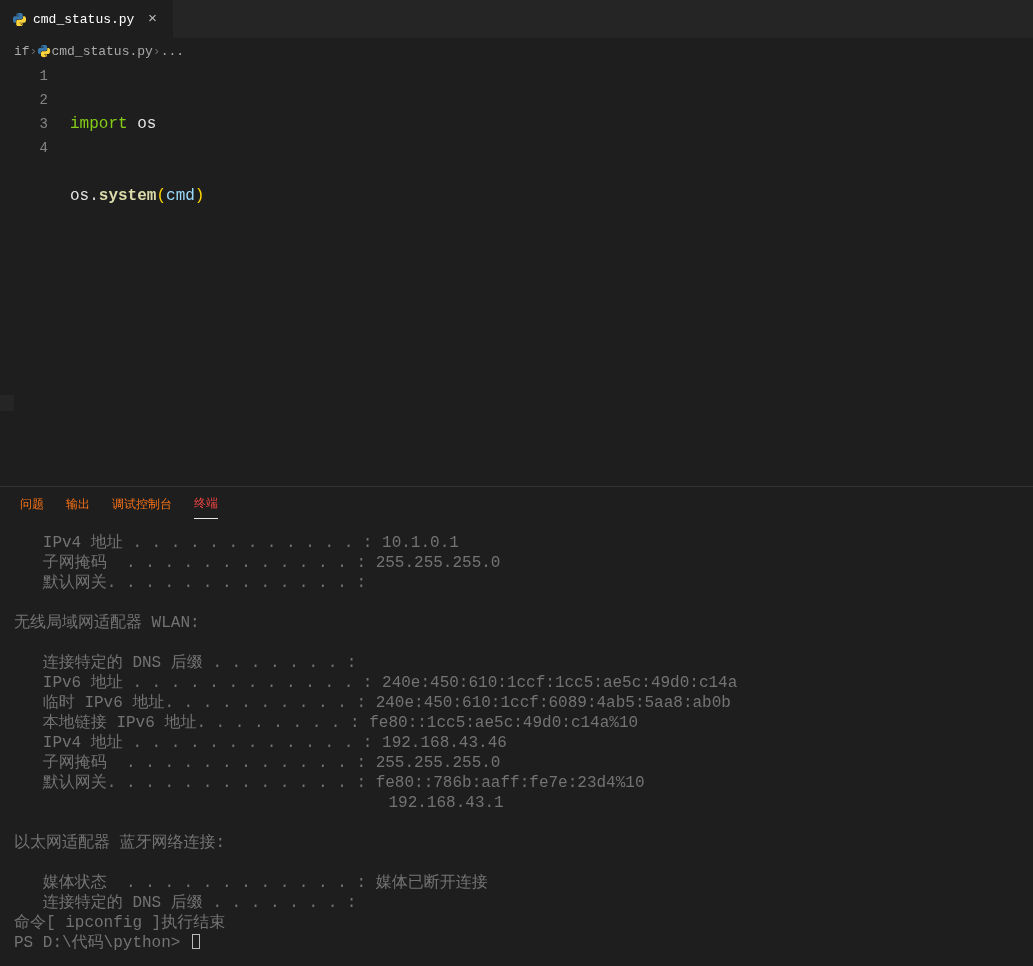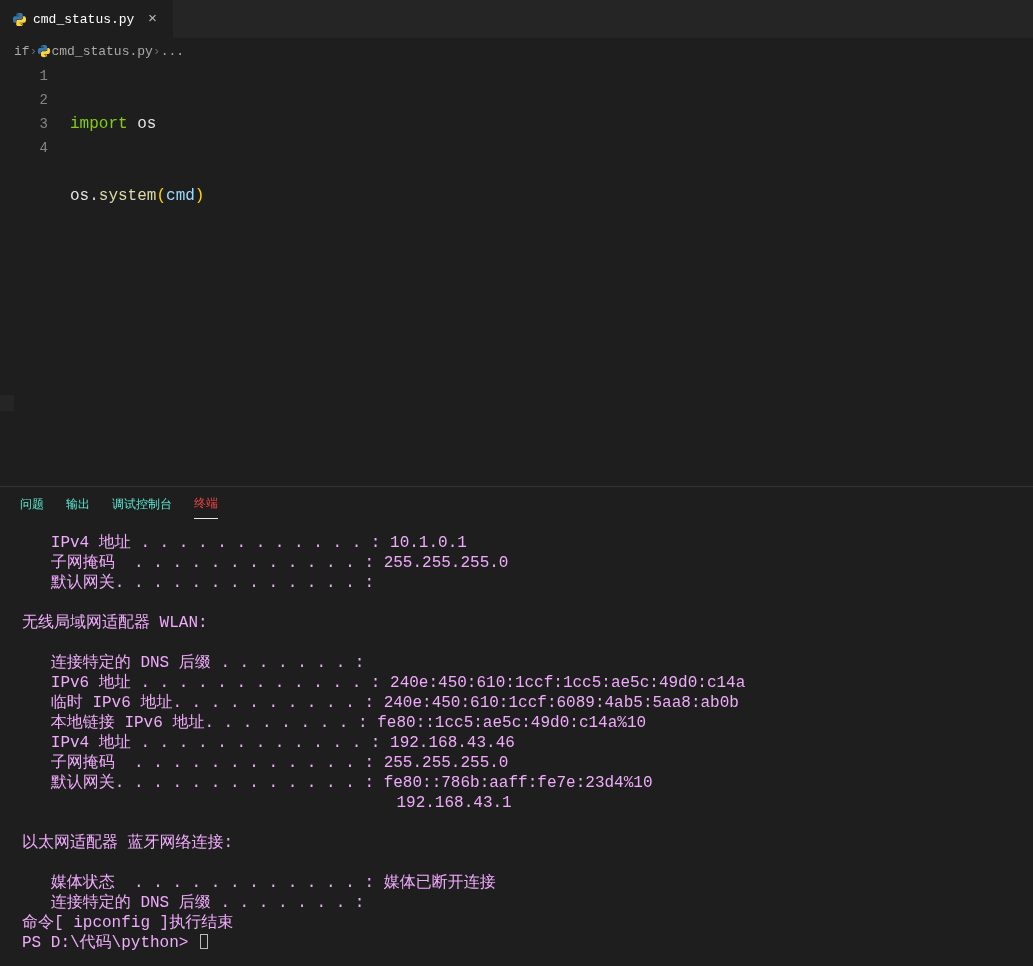--- a/index.html
+++ b/index.html
@@ -79,21 +79,21 @@
     flex: 1;
     line-height: 24px;
     font-size: 16px;
     white-space: pre;
   }
   .code .line { display:block; height:24px; }
   .code .cursor-line { background: rgba(255,255,255,0.035); }
   .tok-kw { color:#84cc16;text-align:center; }
   .tok-mod { color:#e5e5e5; }
   .tok-var { color:#9cdcfe; }
-  .tok-fn { color:#dcdcaa; }
+  .tok-fn { color:#dcdcaa;font-weight:bold; }
   .tok-str { color:#ce9178; }
   .tok-op { color:#d4d4d4; }
   .tok-par { color:#ffd700; }
   .editor-blank { flex:1 1 auto; background:#1e1e1e; }
   
   .panel {
     border-top: 1px solid #333;
     background: #1e1e1e;
     display: flex;
     flex-direction: column;
@@ -102,36 +102,36 @@
   }
   .panel-tabs {
     display: flex;
     gap: 22px;
     padding: 0 20px;
     height: 34px;
     align-items: center;
     font-size: 12px;
   }
   .panel-tab {
-    color: #5eead4;
+    color: #f97316;
     cursor: pointer;
     padding: 6px 0;
   }
   .panel-tab.active {
     color: #ef4444;
     border-bottom: 1px solid #e7e7e7;
   }
   .terminal {
     flex: 1;
     overflow: hidden;
-    padding: 12px 18px 8px 22px;
+    padding: 12px 18px 8px 14px;
     font-size: 16px;
     line-height: 20px;
     white-space: pre;
-    color: #f0abfc;
+    color: #737373;
   }
   .term-cursor {
     display:inline-block;
     width:8px;
     height:15px;
     border:1px solid #bbbbbb;
     margin-left:2px;
     vertical-align: -2px;
   }
   .sidebar-sliver {

